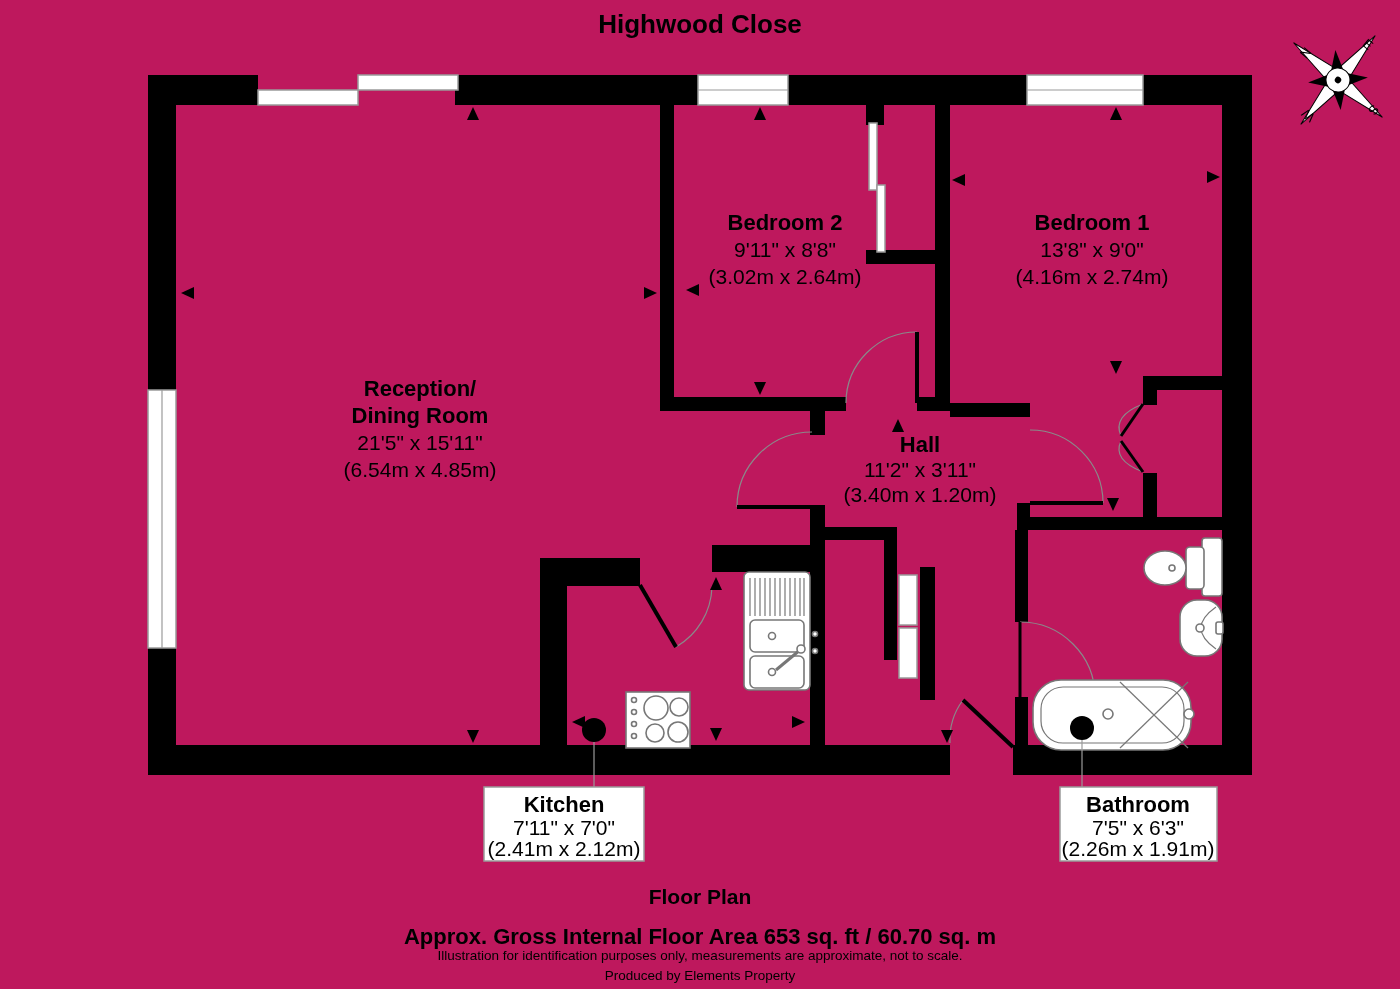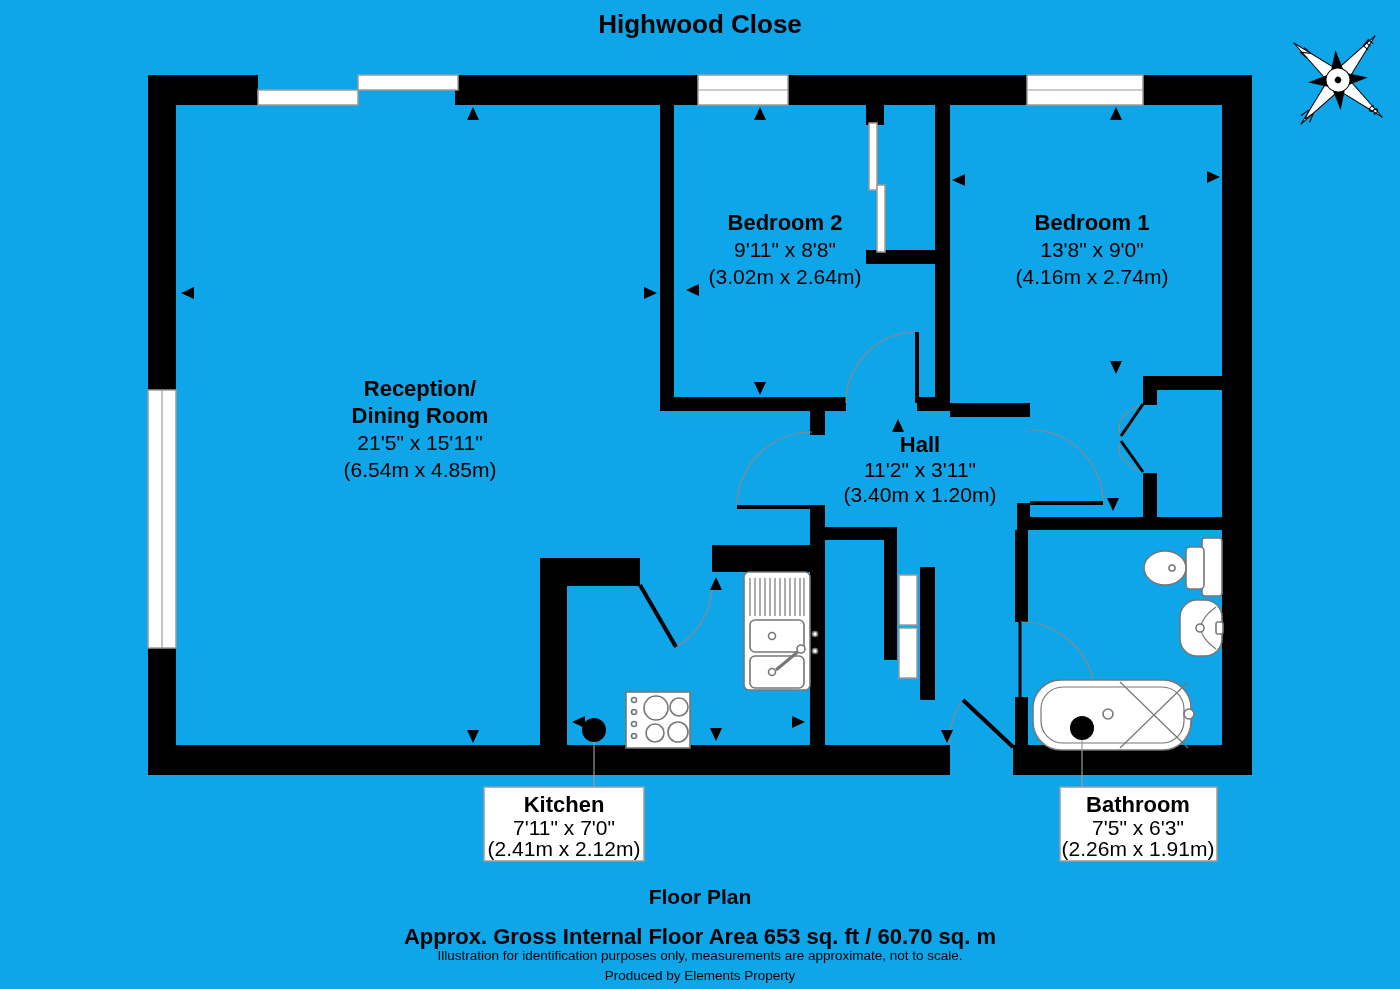--- a/index.html
+++ b/index.html
@@ -1,16 +1,16 @@
 <!DOCTYPE html>
 <html><head>
 <meta charset="utf-8">
 <style>
   html,body{margin:0;padding:0;background:#ffffff;width:1400px;height:989px;overflow:hidden;}
-  .page{position:relative;width:1400px;height:989px;background:#0ea5e9;font-family:"Liberation Sans","DejaVu Sans",sans-serif;}
+  .page{position:relative;width:1400px;height:989px;background:#be185d;font-family:"Liberation Sans","DejaVu Sans",sans-serif;}
   svg{position:absolute;left:0;top:0;}
   .wall{fill:#000000;stroke:none;}
   .win{fill:#ffffff;stroke:#9a9a9a;stroke-width:1.5;}
   .winline{stroke:#9a9a9a;stroke-width:1.2;fill:none;}
   .leaf{stroke:#000000;stroke-width:4;fill:none;}
   .leafthin{stroke:#000000;stroke-width:3;fill:none;}
   .arc{stroke:#8a8a8a;stroke-width:1.2;fill:none;}
   .fix{stroke:#777777;stroke-width:1.6;fill:#ffffff;}
   .fixline{stroke:#777777;stroke-width:1.2;fill:none;}
   .dot{fill:#000000;}

